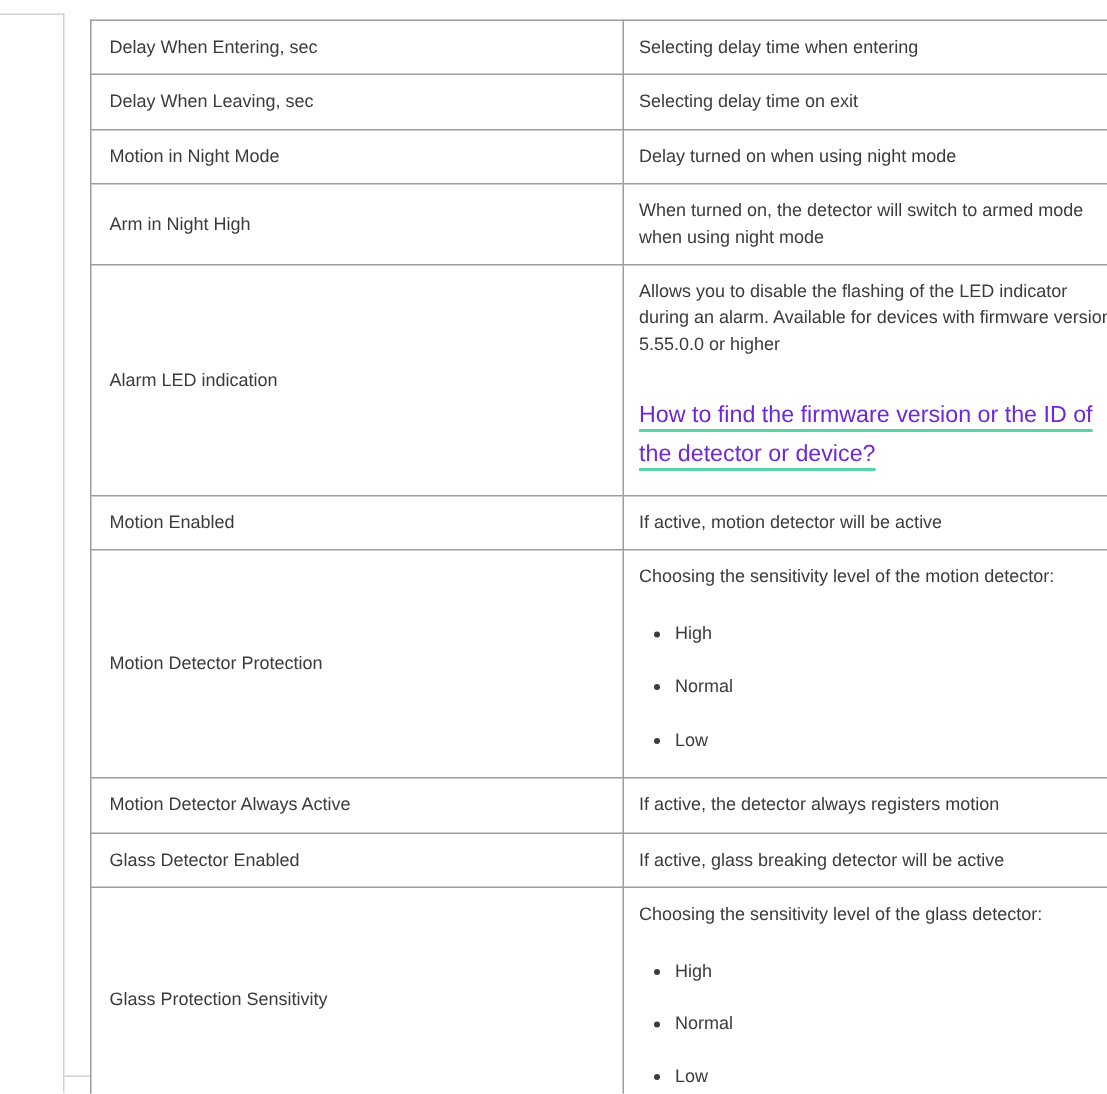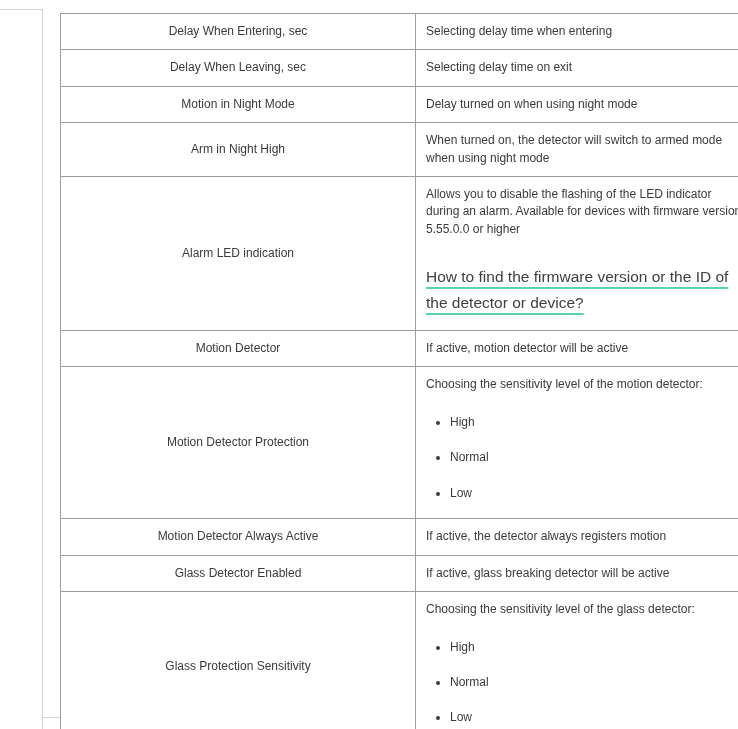--- a/index.html
+++ b/index.html
@@ -53,21 +53,20 @@
   table.settings td {
     border: 1px solid #9d9d9d;
     font-size: 12px;
     line-height: 1.45;
     background: #ffffff;
   }
   td.name {
     width: 330px;
     vertical-align: middle;
     padding: 6px 12px;
-    text-align: center;
   }
   td.desc {
     width: 320px;
     vertical-align: top;
     padding: 9px 12px 9px 10px;
   }
   td.desc p { margin: 0; }
 
   tr.h29  { height: 29px; }
   tr.h32  { height: 32px; }
@@ -87,21 +86,21 @@
   }
   ul.bullets li:last-child { margin-bottom: 4px; }
 
   .link-wrap {
     margin-top: 26px;
     width: 312px;
   }
   a.fw-link {
     font-size: 15.5px;
     line-height: 1.65;
-    color: #404040;
+    color: #6d28d9;
     text-decoration: underline;
     text-decoration-color: #58d3a6;
     text-decoration-thickness: 2px;
     text-underline-offset: 5px;
     cursor: pointer;
   }
 </style>
 </head>
 <body>
 
@@ -138,21 +137,21 @@
     <tr class="h154">
       <td class="name">Alarm LED indication</td>
       <td class="desc">
         <p>Allows you to disable the flashing of the LED indicator during an alarm. Available for devices with firmware version 5.55.0.0 or higher</p>
         <div class="link-wrap">
           <a class="fw-link">How to find the firmware version or the ID of the detector or device?</a>
         </div>
       </td>
     </tr>
     <tr class="h33">
-      <td class="name">Motion Detector</td>
+      <td class="name">Motion Enabled</td>
       <td class="desc">
           <p>If active, motion detector will be active</p>
         </td>
     </tr>
     <tr class="h152">
       <td class="name">Motion Detector Protection</td>
       <td class="desc">
         <p>Choosing the sensitivity level of the motion detector:</p>
         <ul class="bullets">
           <li>High</li>

